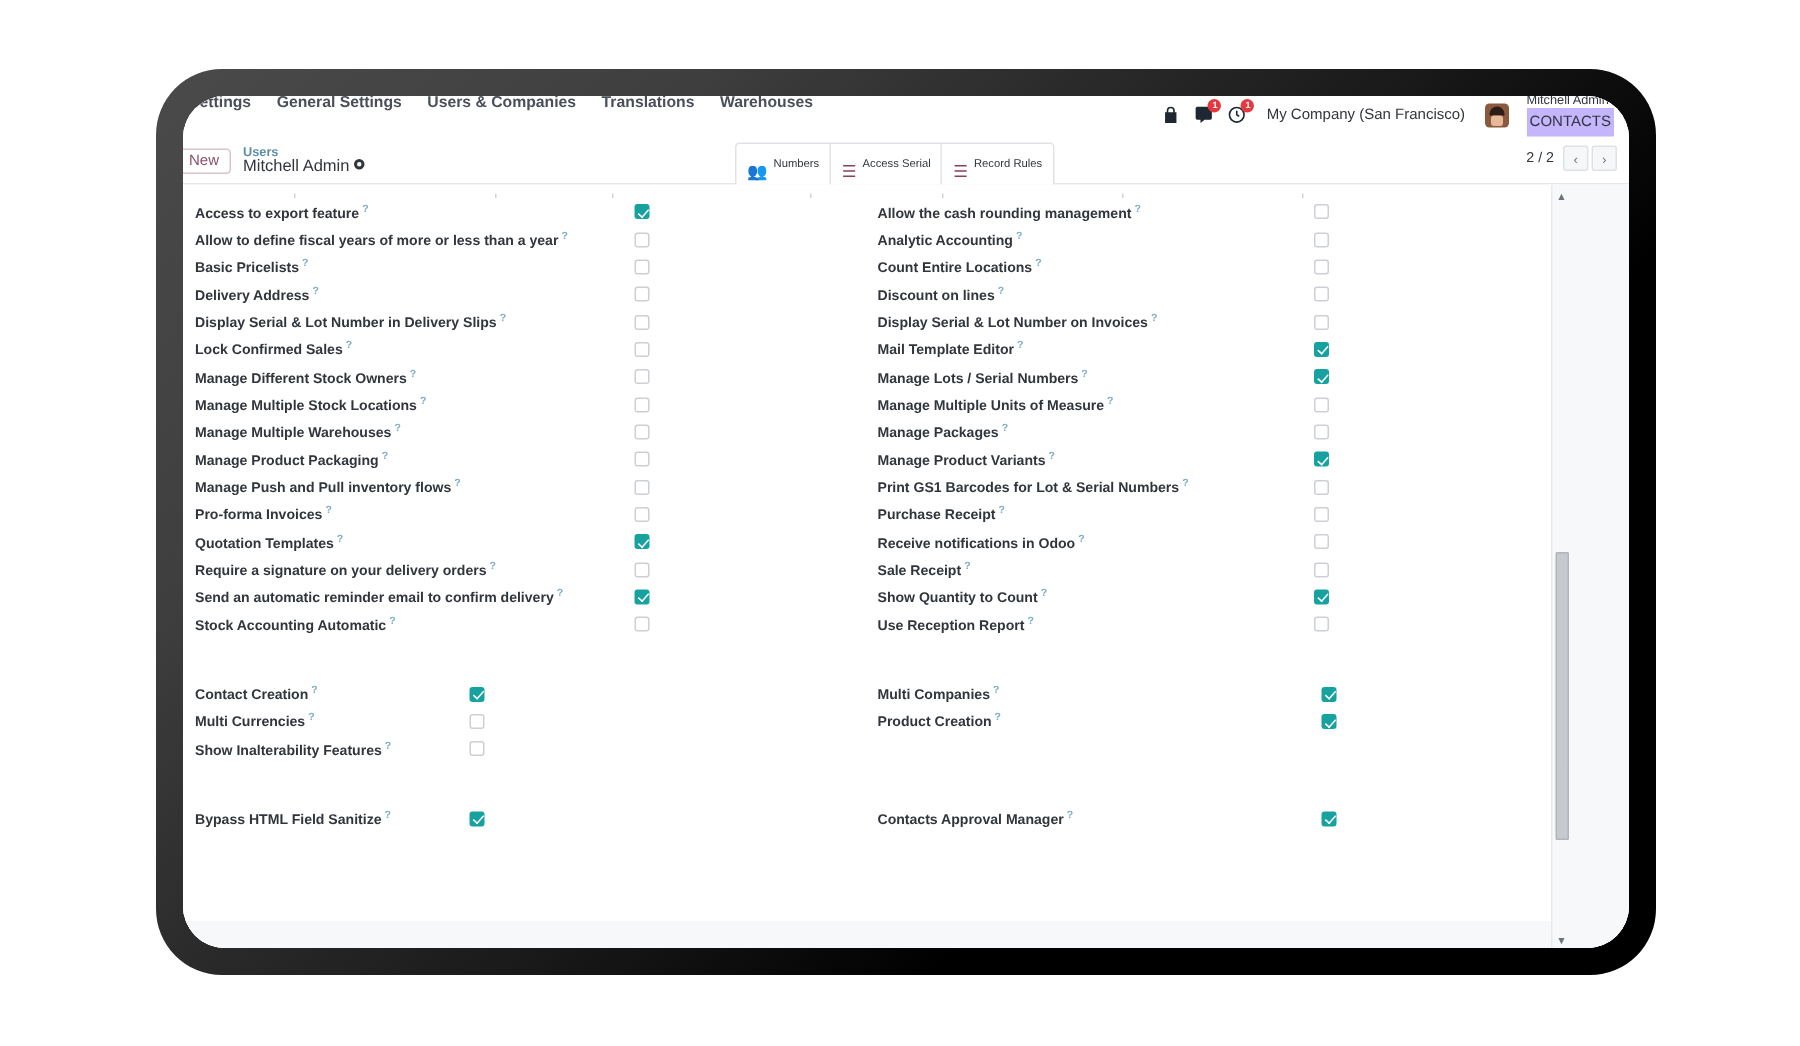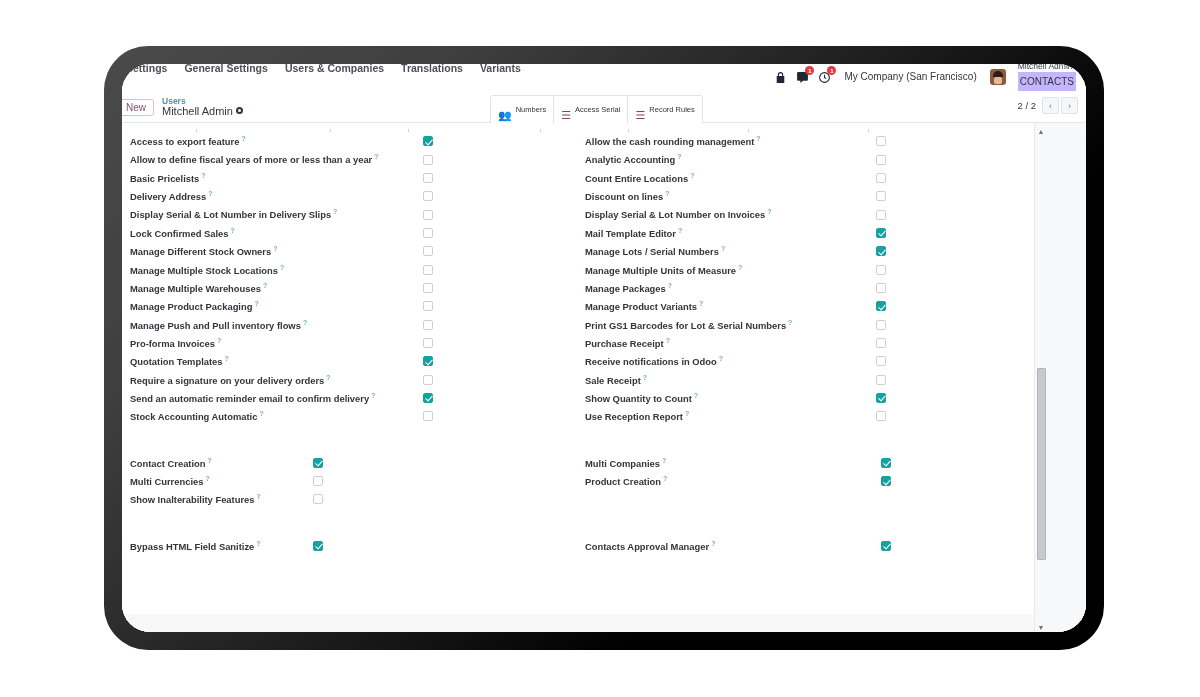--- a/index.html
+++ b/index.html
@@ -283,21 +283,21 @@
 <div id="device-frame">
   <div id="device-screen">
 
     <div id="odoo-app">
 
       <div class="menu-bar">
         <div class="menu-item root">Settings</div>
         <div class="menu-item">General Settings</div>
         <div class="menu-item">Users &amp; Companies</div>
         <div class="menu-item">Translations</div>
-        <div class="menu-item">Variants</div>
+        <div class="menu-item">Warehouses</div>
         <div class="menu-spacer"></div>
 
         <div class="sysbar">
           <span class="sys-ic">
             <svg width="13" height="13" viewBox="0 0 24 24" fill="#1f2733">
                 <path d="M17 9V7a5 5 0 0 0-10 0v2H5v13h14V9h-2zm-8-2a3 3 0 0 1 6 0v2H9V7z"></path>
               </svg>
           </span>
           <span class="sys-ic">
             <svg width="13" height="13" viewBox="0 0 24 24" fill="#1f2733">

